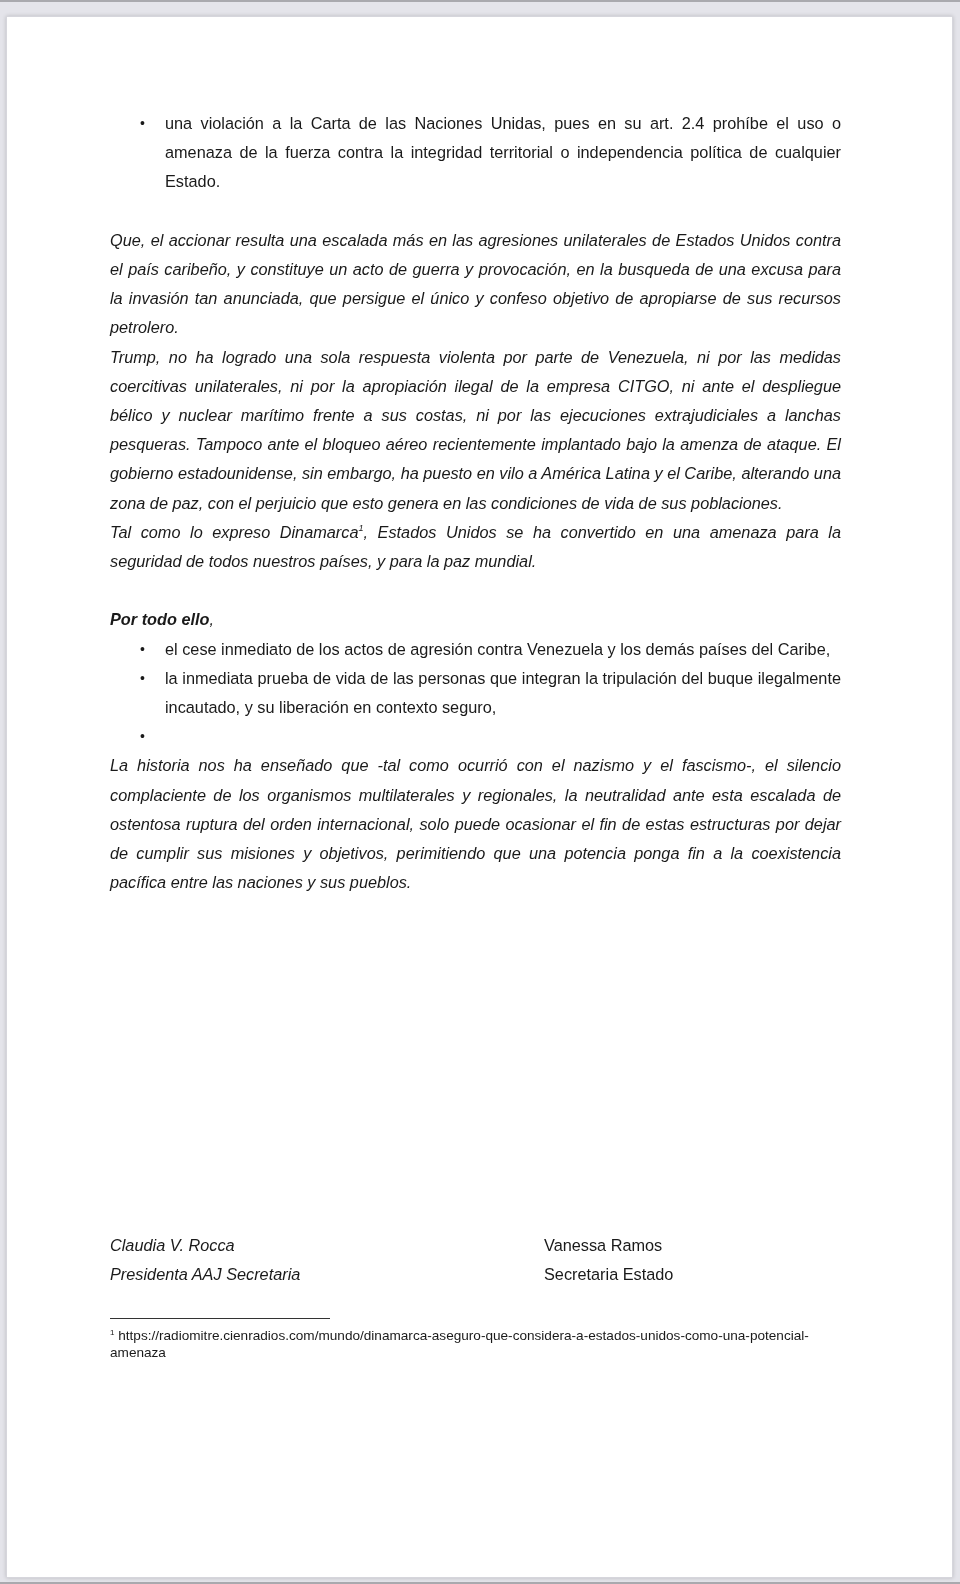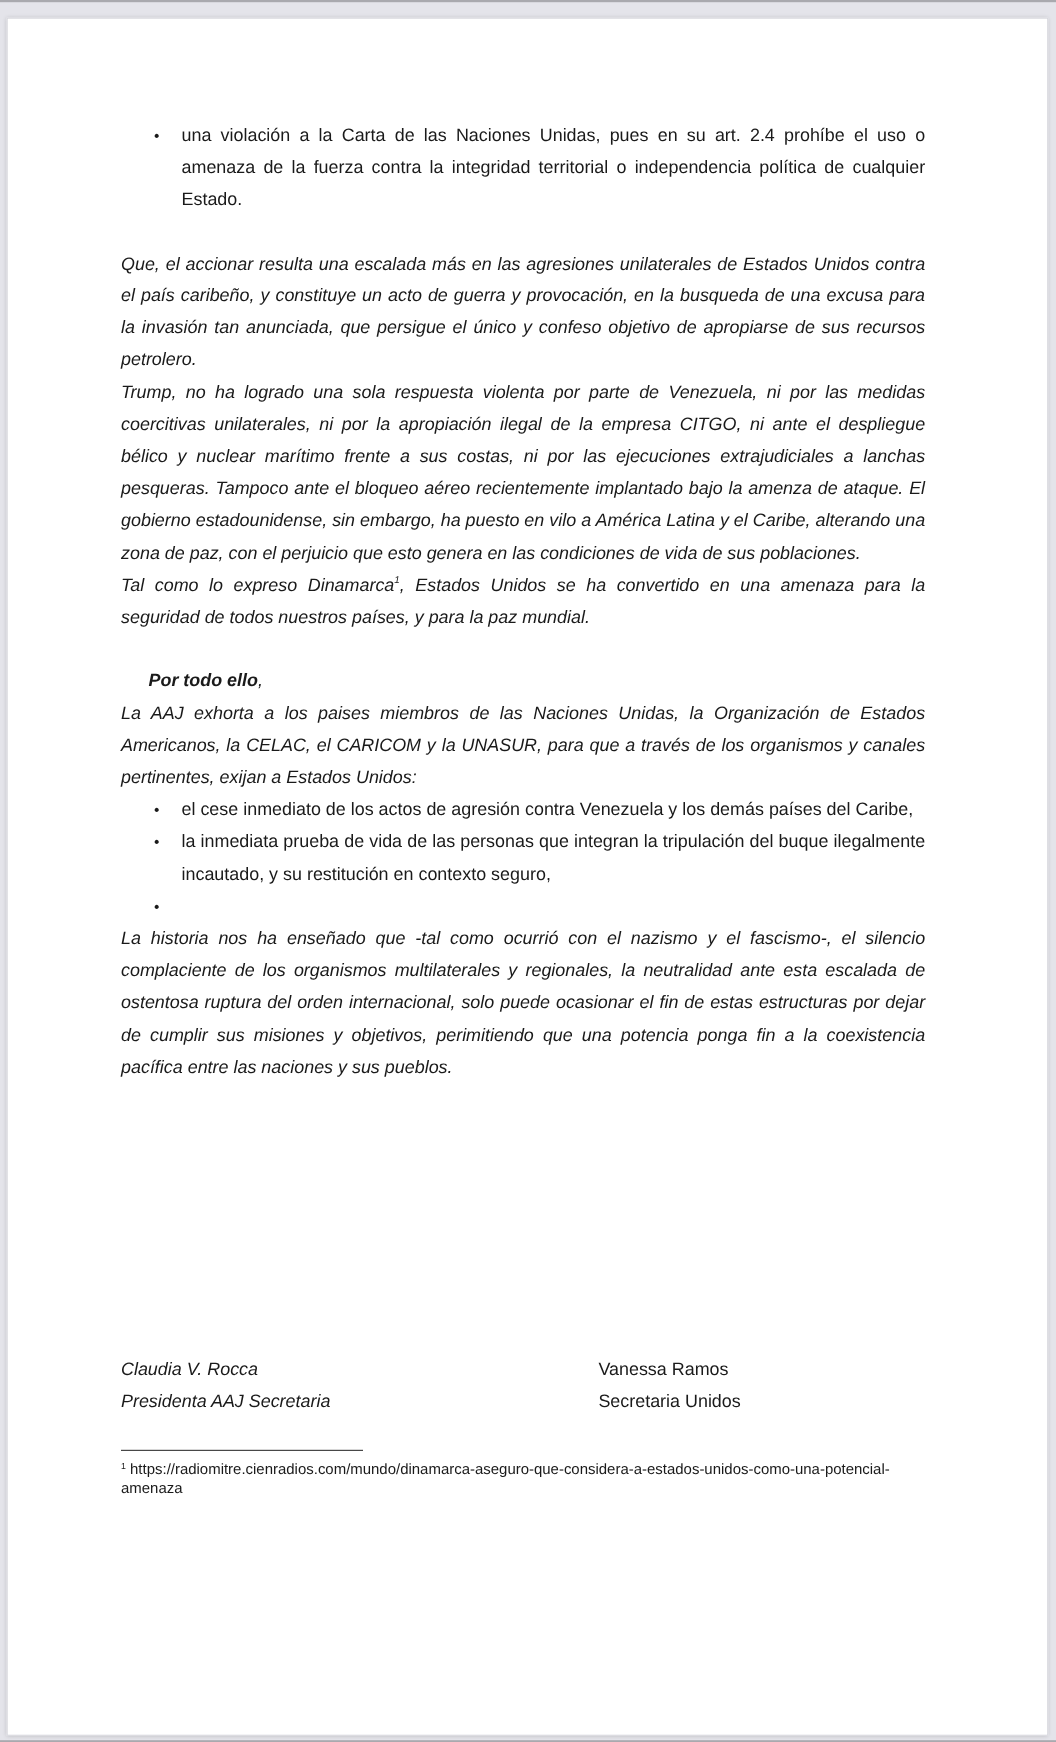--- a/index.html
+++ b/index.html
@@ -32,21 +32,21 @@
     .gap { height: 29.2px; }
     ul.bul {
       margin: 0; padding: 0; list-style: none;
     }
     ul.bul li {
       position: relative; padding-left: 55px; text-align: justify;
     }
     ul.bul li .dot {
       position: absolute; left: 30px; top: 0; font-size: 14px;
     }
-    b { font-weight: bold; margin-left: 25px; }
+    b { font-weight: bold; }
     sup { font-size: 9px; line-height: 0; vertical-align: 7px; }
     .sigs {
       position: absolute; left: 110px; top: 1231px; width: 731px;
       font-size: 16.3px; line-height: 29px; color: #1a1a1a;
     }
     .sig { position: absolute; top: 0; }
     .sig.left { left: 0; font-style: italic; }
     .sig.right { left: 434px; }
     .fn-rule {
       position: absolute; left: 110px; top: 1318px; width: 220px; height: 1px; background: #333;
@@ -71,45 +71,44 @@
       <span class="dot">•</span>
       <span>una violación a la Carta de las Naciones Unidas, pues en su art. 2.4 prohíbe el uso o amenaza de la fuerza contra la integridad territorial o independencia política de cualquier Estado.</span>
     </li>
   </ul>
   <div class="gap"></div>
   <p>Que, el accionar resulta una escalada más en las agresiones unilaterales de Estados Unidos contra el país caribeño, y constituye un acto de guerra y provocación, en la busqueda de una excusa para la invasión tan anunciada, que persigue el único y confeso objetivo de apropiarse de sus recursos petrolero.</p>
   <p>Trump, no ha logrado una sola respuesta violenta por parte de Venezuela, ni por las medidas coercitivas unilaterales, ni por la apropiación ilegal de la empresa CITGO, ni ante el despliegue bélico y nuclear marítimo frente a sus costas, ni por las ejecuciones extrajudiciales a lanchas pesqueras. Tampoco ante el bloqueo aéreo recientemente implantado bajo la amenza de ataque. El gobierno estadounidense, sin embargo, ha puesto en vilo a América Latina y el Caribe, alterando una zona de paz, con el perjuicio que esto genera en las condiciones de vida de sus poblaciones.</p>
   <p><span>Tal como lo expreso Dinamarca</span><sup>1</sup><span>, Estados Unidos se ha convertido en una amenaza para la seguridad de todos nuestros países, y para la paz mundial.</span></p>
   <div class="gap"></div>
   <p><b>Por todo ello</b><span>,</span></p>
-  <p>La AAJ exhorta a los paises miembros de las Naciones Unidas, la Organización de Estados Americanos, la CELAC, el CARICOM y la UNASUR, para que a través de los organismos y canales pertinentes, exijan a Estados Unidos:</p>
   <ul class="bul">
     <li>
       <span class="dot">•</span>
       <span>el cese inmediato de los actos de agresión contra Venezuela y los demás países del Caribe,</span>
     </li>
     <li>
       <span class="dot">•</span>
-      <span>la inmediata prueba de vida de las personas que integran la tripulación del buque ilegalmente incautado, y su restitución en contexto seguro,</span>
+      <span>la inmediata prueba de vida de las personas que integran la tripulación del buque ilegalmente incautado, y su liberación en contexto seguro,</span>
     </li>
     <li>
       <span class="dot">•</span>
     </li>
   </ul>
   <div class="gap"></div>
   <p>La historia nos ha enseñado que -tal como ocurrió con el nazismo y el fascismo-, el silencio complaciente de los organismos multilaterales y regionales, la neutralidad ante esta escalada de ostentosa ruptura del orden internacional, solo puede ocasionar el fin de estas estructuras por dejar de cumplir sus misiones y objetivos, perimitiendo que una potencia ponga fin a la coexistencia pacífica entre las naciones y sus pueblos.</p>
 </div>
 
 <div class="sigs">
   <div class="sig left">
     <div>Claudia V. Rocca</div>
     <div>Presidenta AAJ Secretaria</div>
   </div>
   <div class="sig right">
     <div>Vanessa Ramos</div>
-    <div>Secretaria Unidos</div>
+    <div>Secretaria Estado</div>
   </div>
 </div>
 
 <div class="fn-rule"></div>
 <div class="footnote"><sup>1</sup><span> https://radiomitre.cienradios.com/mundo/dinamarca-aseguro-que-considera-a-estados-unidos-como-una-potencial-amenaza</span></div>
 
 <div class="bottombar"></div>
 
 </body></html>

